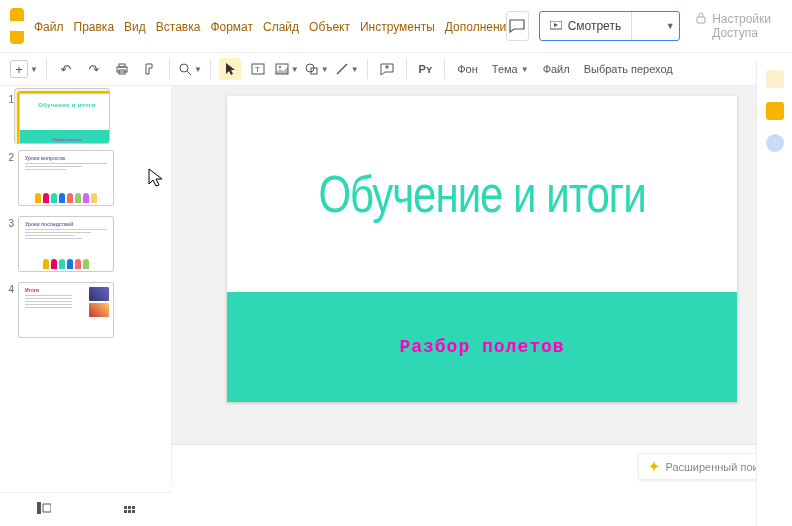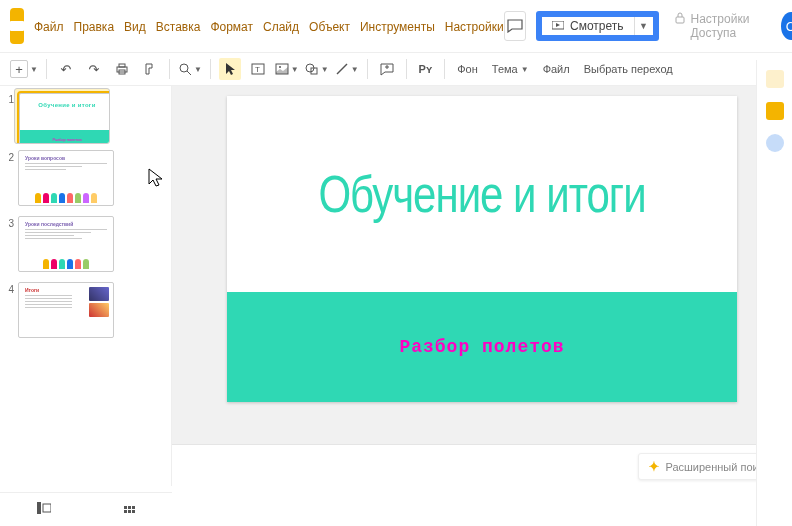--- a/index.html
+++ b/index.html
@@ -10,21 +10,21 @@
   .logo { width: 28px; height: 36px; background: #f4b400; border-radius: 4px; position: relative; display: flex; align-items: center; justify-content: center; }
   .logo::after { content: ""; width: 14px; height: 10px; background: #fff; border-radius: 1px; }
   .title-area { margin-left: 10px; flex: 0 0 auto; }
   .title-row { display: flex; align-items: center; gap: 8px; height: 20px; }
   .doc-title { font-size: 15px; color: #444; }
   .star, .cloud { color: #888; font-size: 13px; }
   .menu-bar { display: flex; gap: 10px; font-size: 12px; color: #a16207; margin-top: 2px; }
   .menu-bar span { cursor: default; }
   .header-right { margin-left: auto; display: flex; align-items: center; gap: 10px; }
   .icon-btn { width: 30px; height: 30px; border: 1px solid #ddd; border-radius: 3px; display: flex; align-items: center; justify-content: center; color: #555; font-size: 14px; }
-  .present-btn { display: flex; align-items: center; border: 6px solid #3b82f6; border-radius: 3px; height: 30px; }
+  .present-btn { display: flex; align-items: center; border: 1px solid #3b82f6; border-radius: 3px; height: 30px; gap: 29px; }
   .present-main { display: flex; align-items: center; gap: 6px; padding: 0 10px; border-right: 1px solid #ddd; height: 100%; font-size: 12px; color: #444; }
   .present-drop { width: 18px; display: flex; align-items: center; justify-content: center; color: #666; font-size: 9px; }
   .share-btn { display: flex; align-items: flex-start; gap: 6px; color: #aaa; font-size: 12px; padding: 0 6px; }
   .avatar { width: 28px; height: 28px; border-radius: 50%; background: #1a73e8; color: #fff; display: flex; align-items: center; justify-content: center; font-size: 13px; }
   
   
   .toolbar { height: 34px; border-top: 1px solid #eee; border-bottom: 1px solid #eee; display: flex; align-items: center; padding: 0 10px; gap: 6px; margin-top: 6px; }
   .tb-btn { min-width: 22px; height: 22px; display: flex; align-items: center; justify-content: center; color: #555; font-size: 13px; }
   .tb-sep { width: 1px; height: 20px; background: #e0e0e0; margin: 0 2px; }
   .tb-new { display:flex; align-items:center; gap:2px; }
@@ -86,21 +86,21 @@
   <div class="title-area">
     <div class="menu-bar">
       <span>Файл</span>
       <span>Правка</span>
       <span>Вид</span>
       <span>Вставка</span>
       <span>Формат</span>
       <span>Слайд</span>
       <span>Объект</span>
       <span>Инструменты</span>
-      <span>Настройки</span>
+      <span>Дополнени</span>
     </div>
   </div>
   <div class="header-right">
     <div class="icon-btn">
       <svg width="16" height="14" viewBox="0 0 16 14">
           <path d="M1 1h14v9H5l-4 3V1z" fill="none" stroke="#555" stroke-width="1.2"></path>
         </svg>
     </div>
     <div class="present-btn">
       <div class="present-main">

